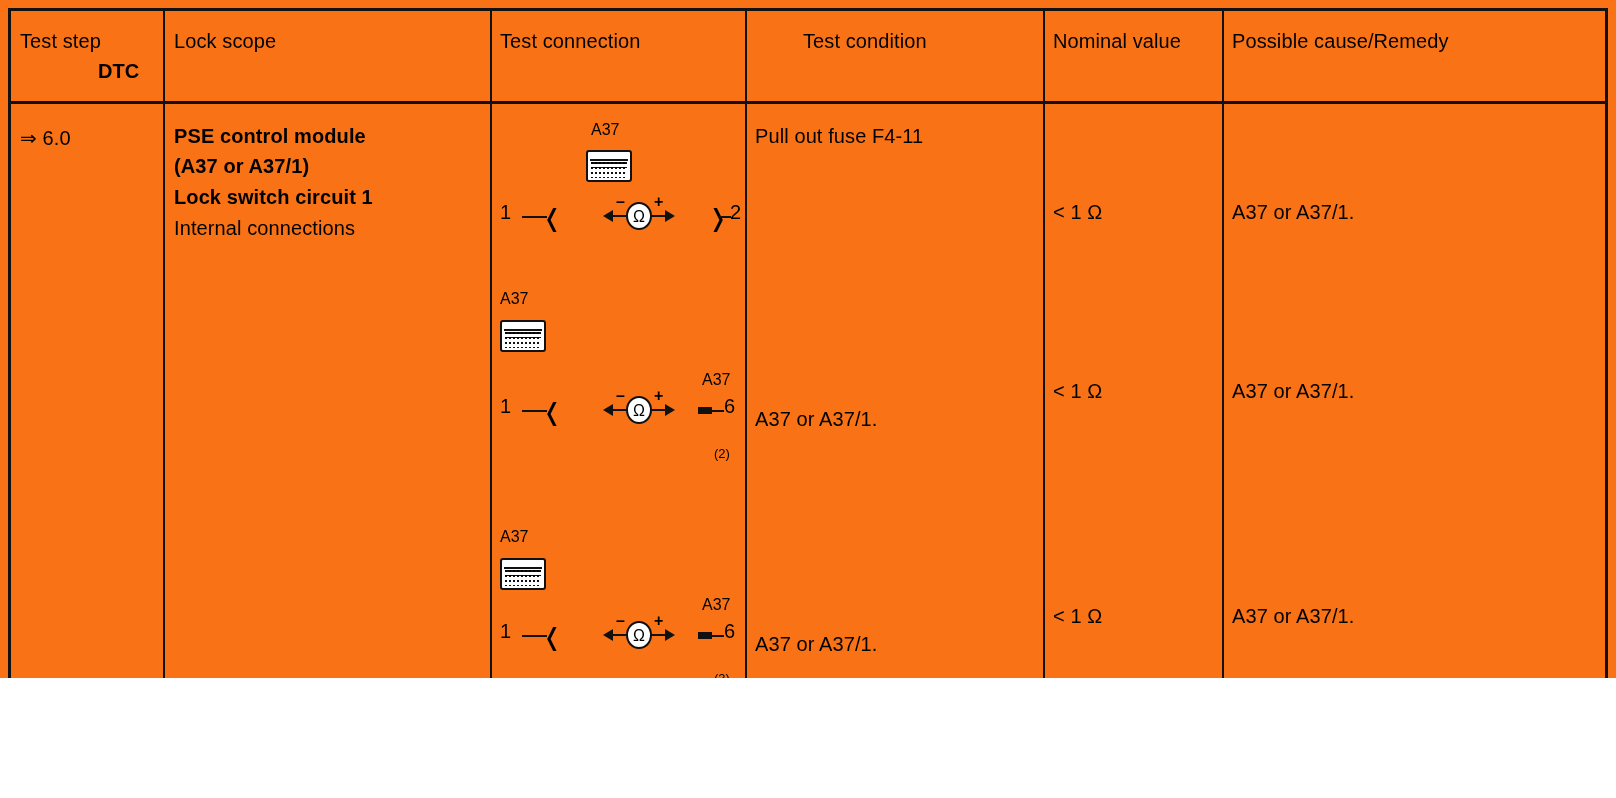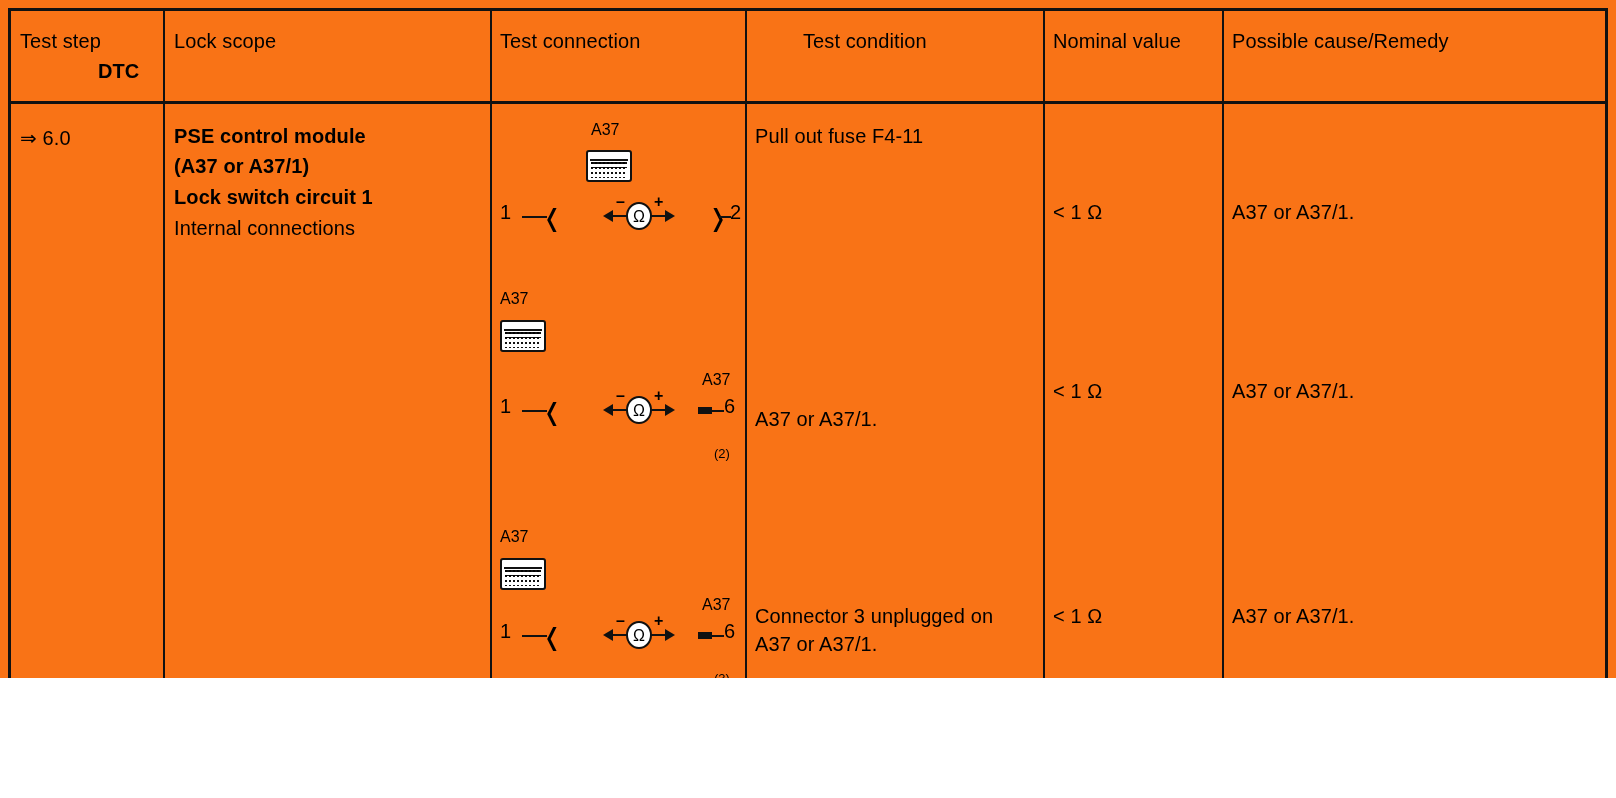--- a/index.html
+++ b/index.html
@@ -181,19 +181,18 @@
       <div class="wire" style="left:643px;top:626px;width:18px;"></div>
       <div class="sign" style="left:646px;top:605px;">+</div>
       <div class="arr-r" style="left:657px;top:621px;"></div>
       <div class="dg-label" style="left:694px;top:588px;">A37</div>
       <div class="plug-blk" style="left:690px;top:624px;"></div>
       <div class="wire" style="left:704px;top:627px;width:12px;"></div>
       <div class="pinnum" style="left:716px;top:612px;">6</div>
       <div class="dg-sub" style="left:706px;top:663px;">(3)</div>
     </div>
 
-    <div class="cell" style="left:747px;top:597px;">Connector 3 unplugged on</div>
     <div class="cell" style="left:747px;top:625px;">A37 or A37/1.</div>
     <div class="cell" style="left:1045px;top:597px;">&lt; 1 Ω</div>
     <div class="cell" style="left:1224px;top:597px;">A37 or A37/1.</div>
 
   </div>
 </div>
 
 </body></html>

